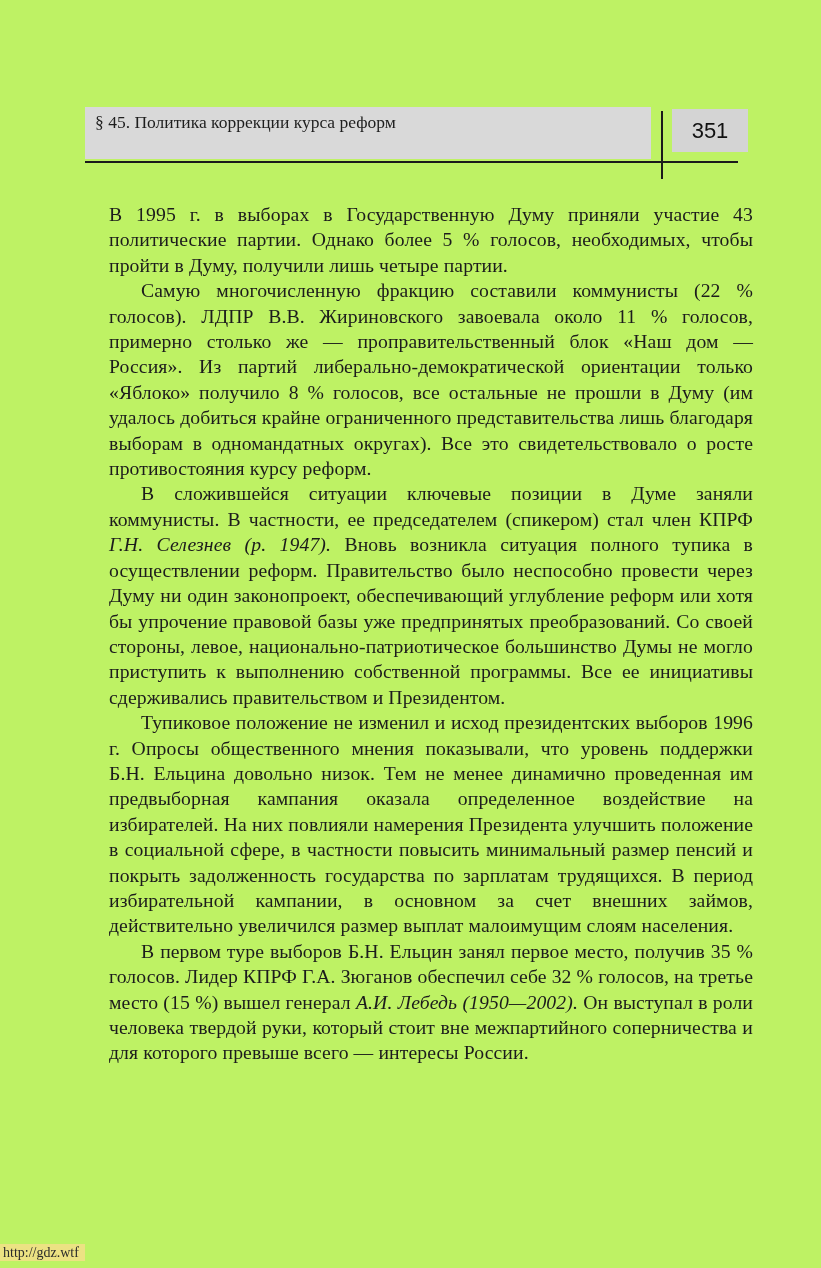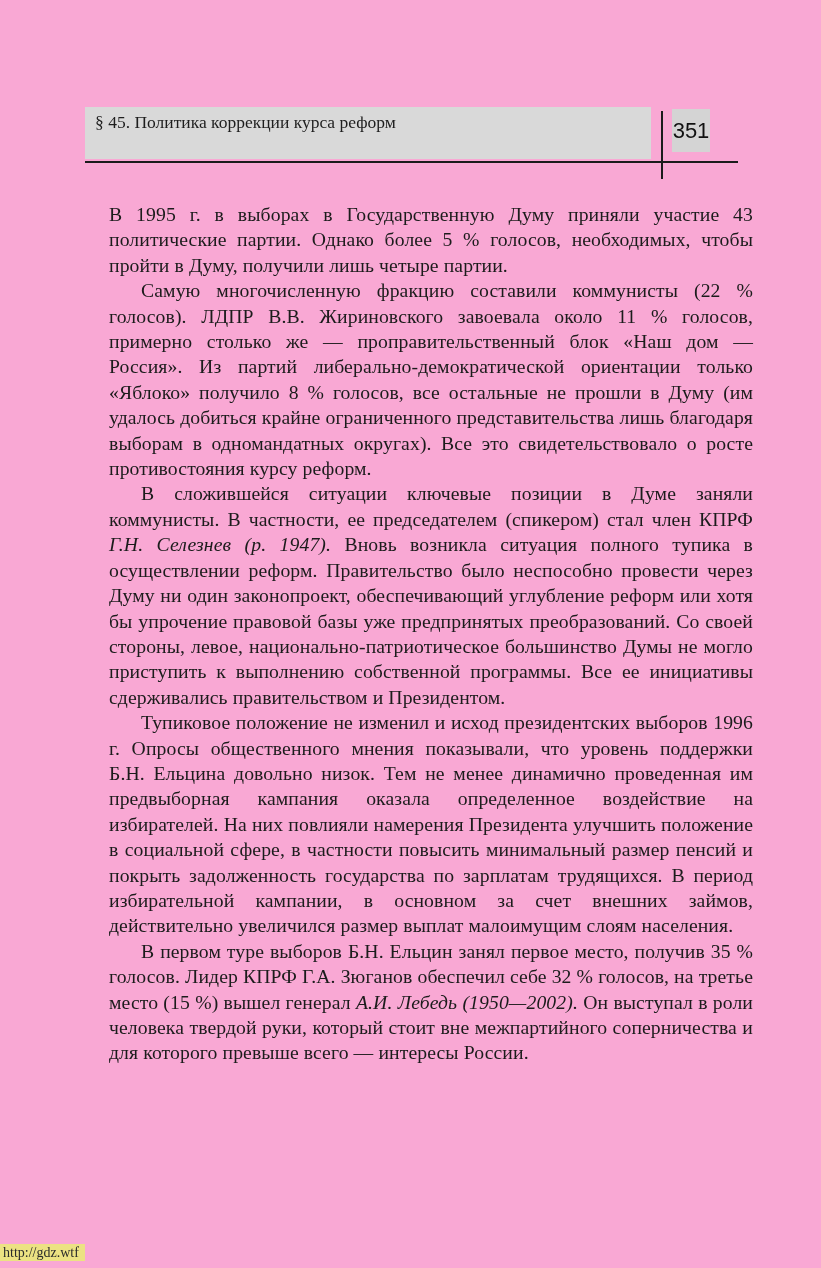--- a/index.html
+++ b/index.html
@@ -1,38 +1,38 @@
 <!DOCTYPE html>
 <html lang="ru"><head>
 <meta charset="utf-8">
 <style>
   html, body { margin: 0; padding: 0; background: #ffffff; }
   .page {
     position: relative;
     width: 821px;
     height: 1268px;
-    background: #f9a8d4;
+    background: #bef264;
     font-family: "Liberation Serif", serif;
     overflow: hidden;
   }
   .header-box {
     position: absolute;
     left: 85px; top: 107px;
     width: 566px; height: 52px;
     background: #d9d9d9;
     box-sizing: border-box;
     padding: 4px 10px 0 10px;
     font-size: 17.5px;
     line-height: 22px;
     color: #1e1e1e;
   }
   .pagenum-box {
     position: absolute;
     left: 672px; top: 109px;
-    width: 38px; height: 43px;
+    width: 76px; height: 43px;
     background: #d4d4d4;
     display: flex; align-items: center; justify-content: center;
     font-family: "Liberation Sans", sans-serif;
     font-size: 22px;
     color: #111111;
   }
   .vrule {
     position: absolute;
     left: 661px; top: 111px;
     width: 2px; height: 68px;

